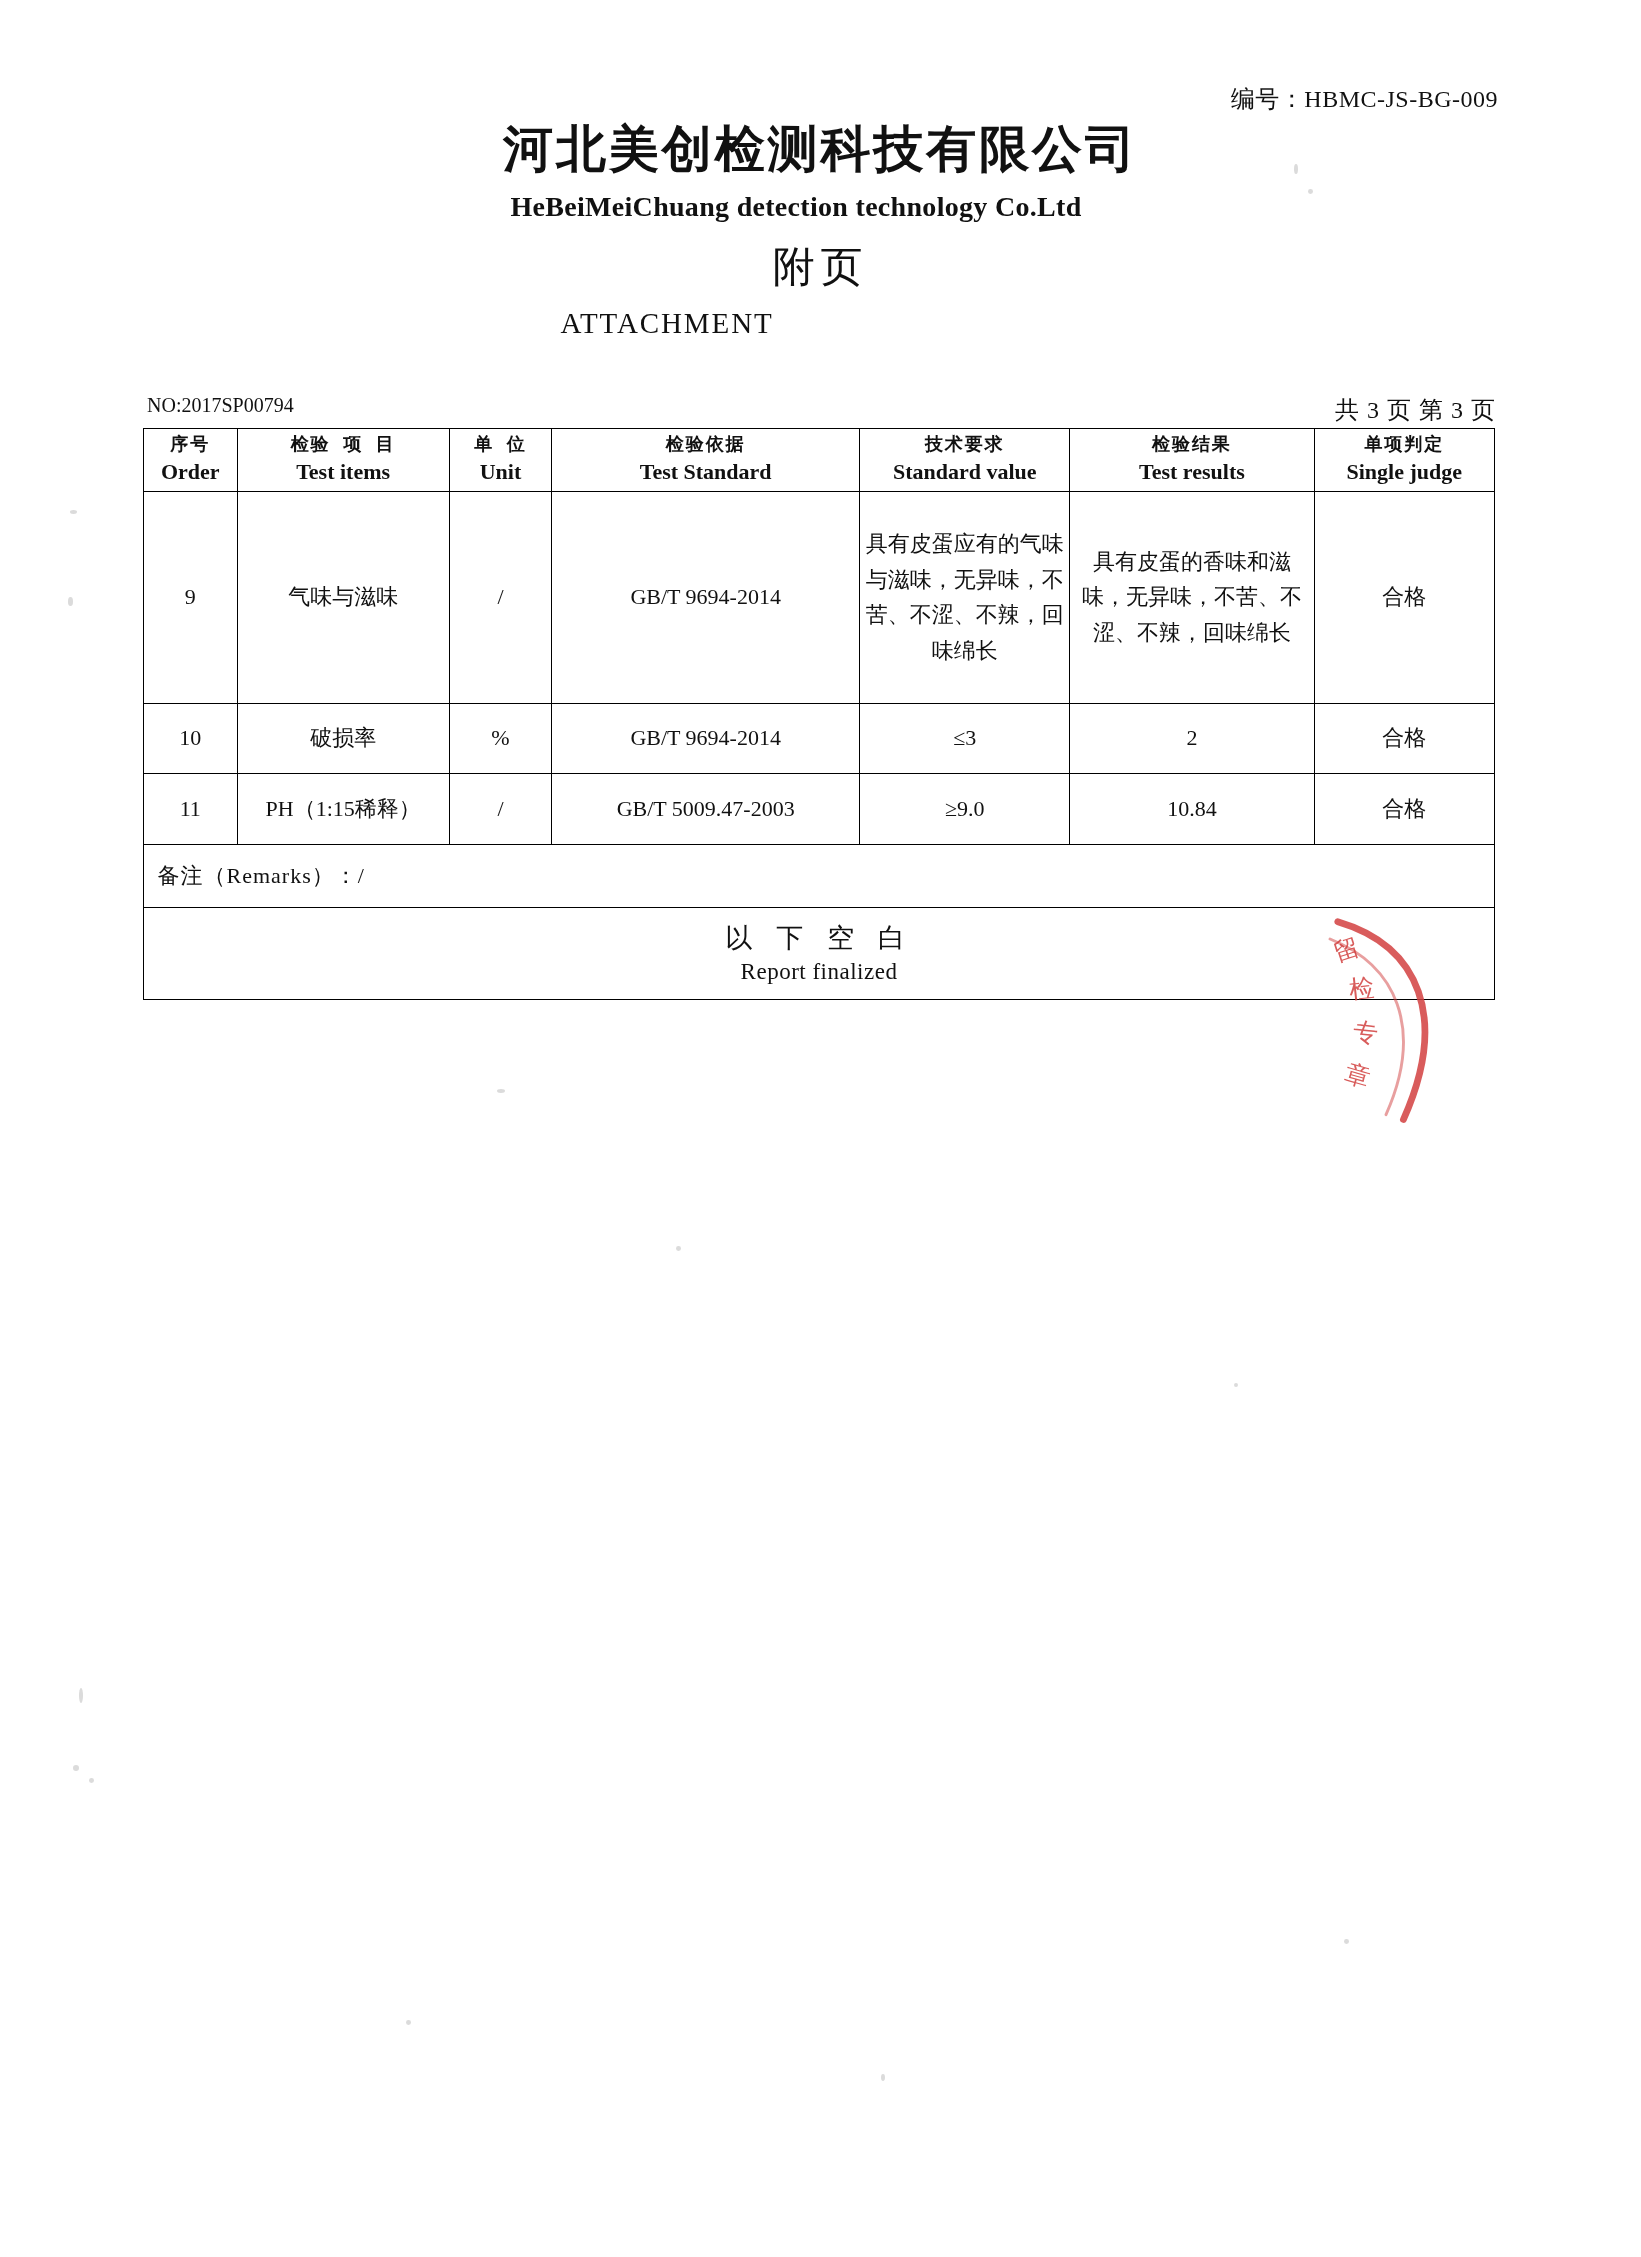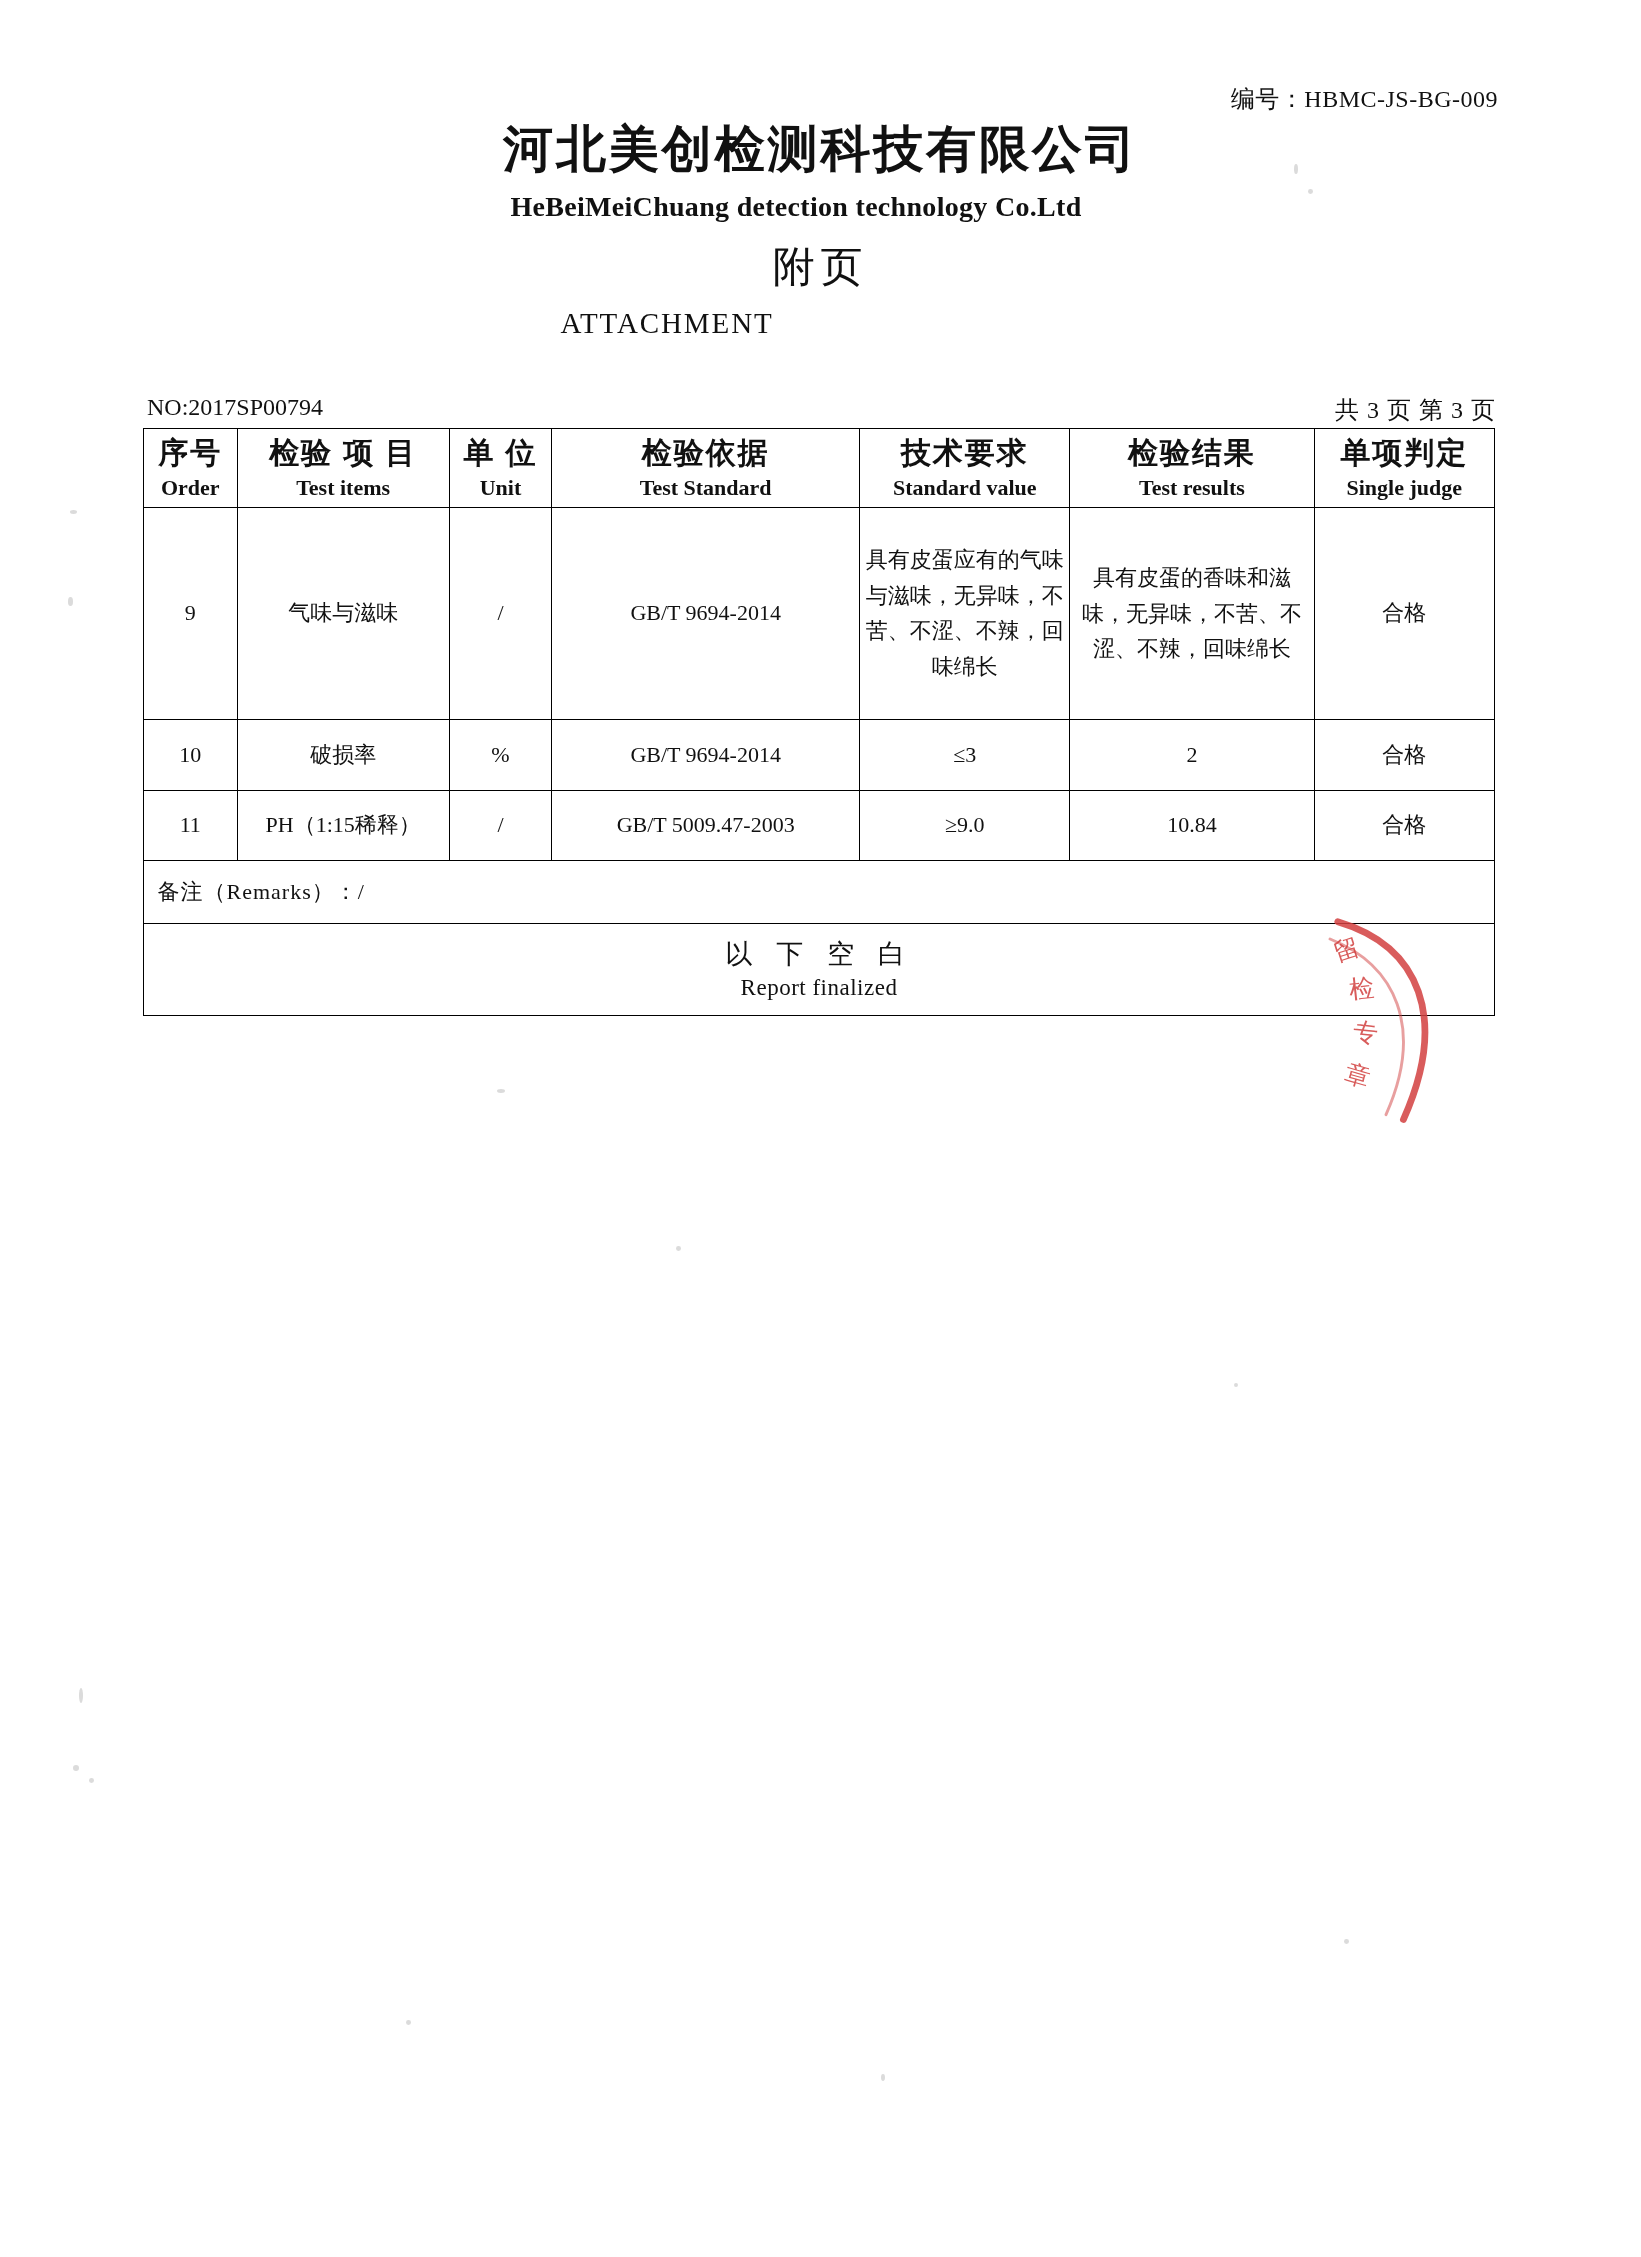--- a/index.html
+++ b/index.html
@@ -73,21 +73,21 @@
     width: 1334px;
     text-align: center;
     font-size: 29px;
     letter-spacing: 1.9px;
   }
 
   .no-line {
     position: absolute;
     top: 394px;
     left: 147px;
-    font-size: 24px;
+    font-size: 20px;
     white-space: nowrap;
   }
   .page-line {
     position: absolute;
     top: 394px;
     right: 145px;
     font-size: 24px;
     white-space: nowrap;
     letter-spacing: 1px;
   }
@@ -110,22 +110,22 @@
     vertical-align: middle;
     font-size: 22px;
     padding: 3.9px 3.9px;
     font-family: "Liberation Serif", serif;
   }
   .cn {
     font-family: "DejaVu Sans", sans-serif;
   }
   .hdr-cn {
     display: block;
-    font-family: Liberation Sans, sans-serif;
-    font-size: 30px;
+    font-family: Liberation Mono, monospace;
+    font-size: 18px;
     letter-spacing: 1.9px;
     line-height: 1.35;
   }
   .hdr-en {
     display: block;
     font-family: "Liberation Serif", serif;
     font-size: 22px;
     line-height: 1.35;
   }
   .col-order   { width: 85px; }

